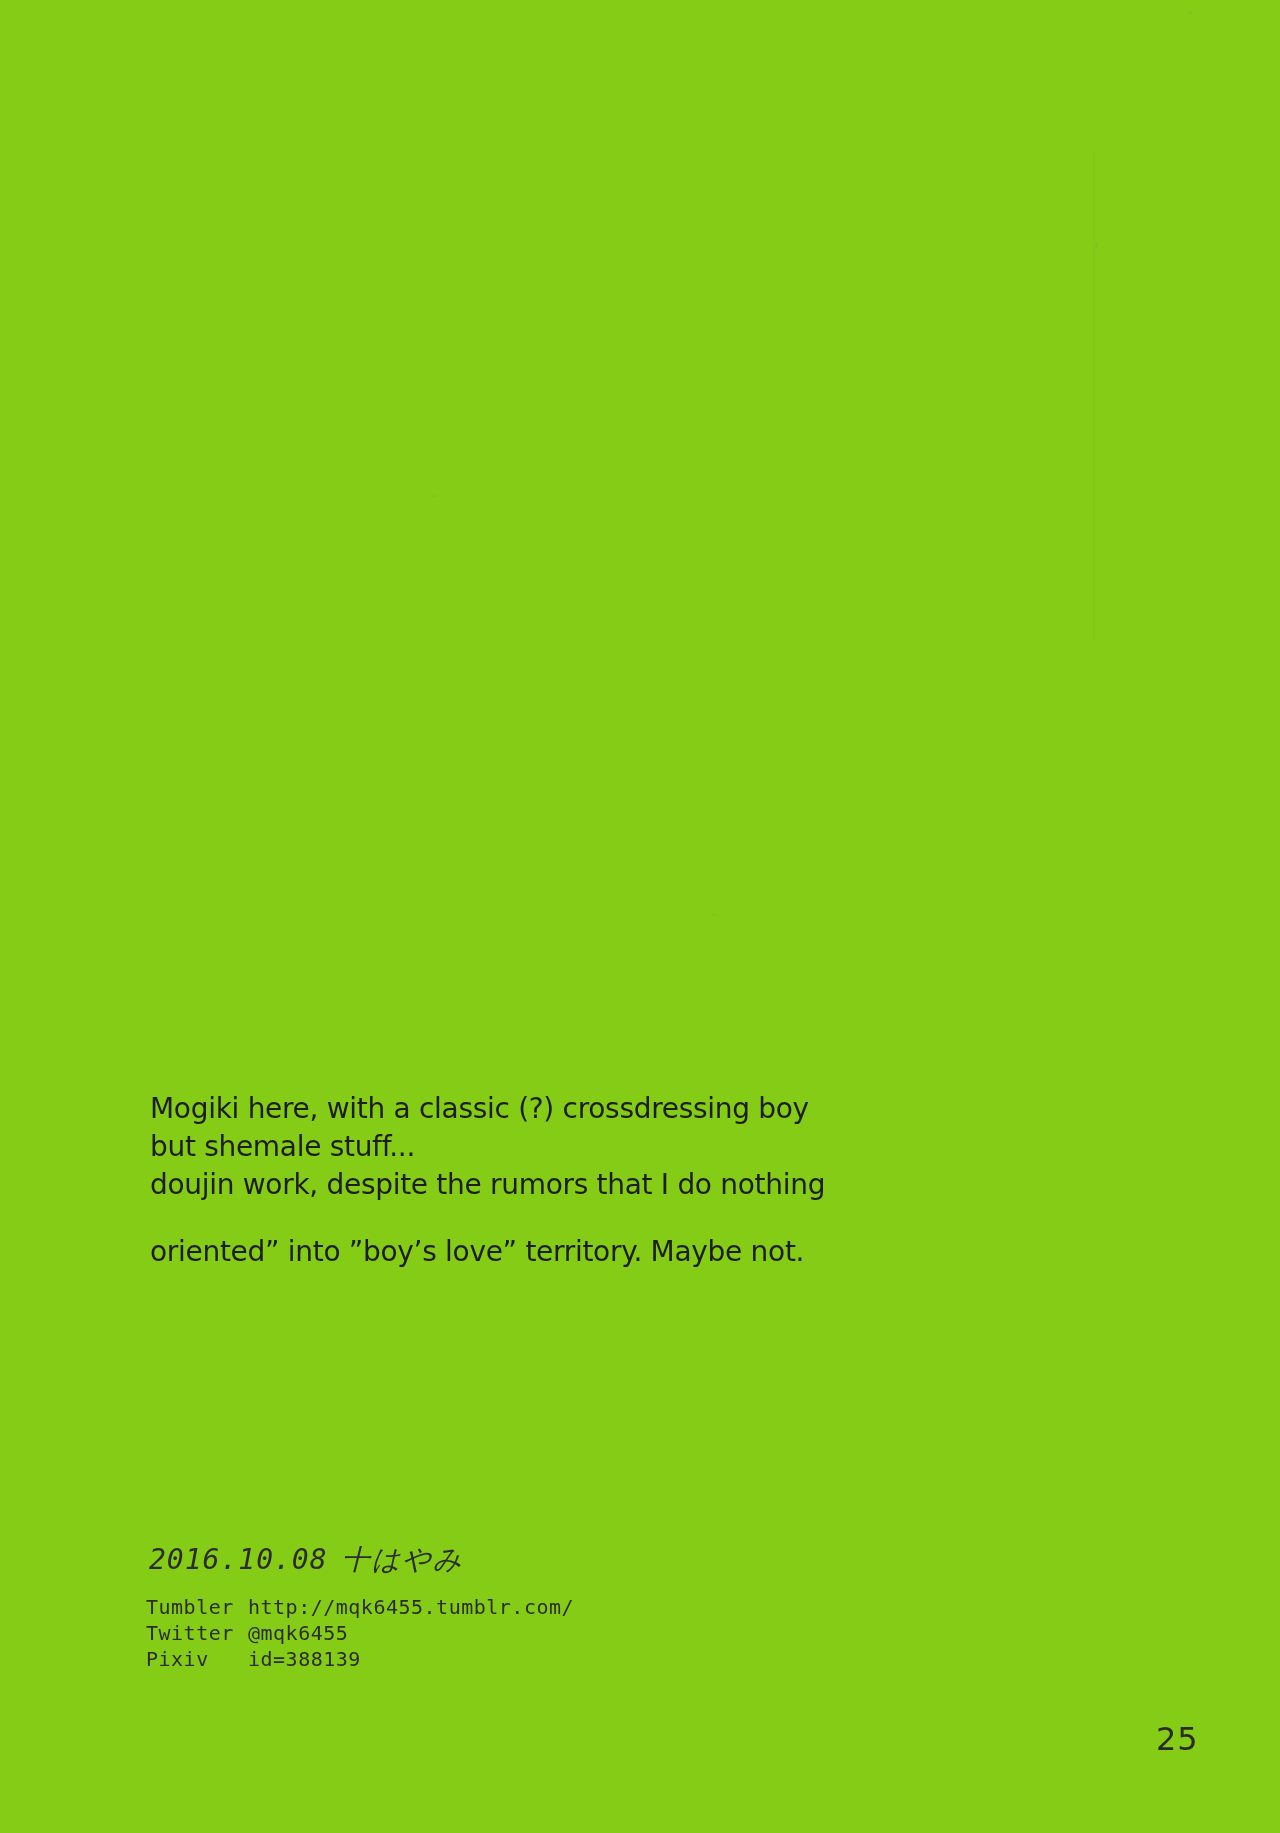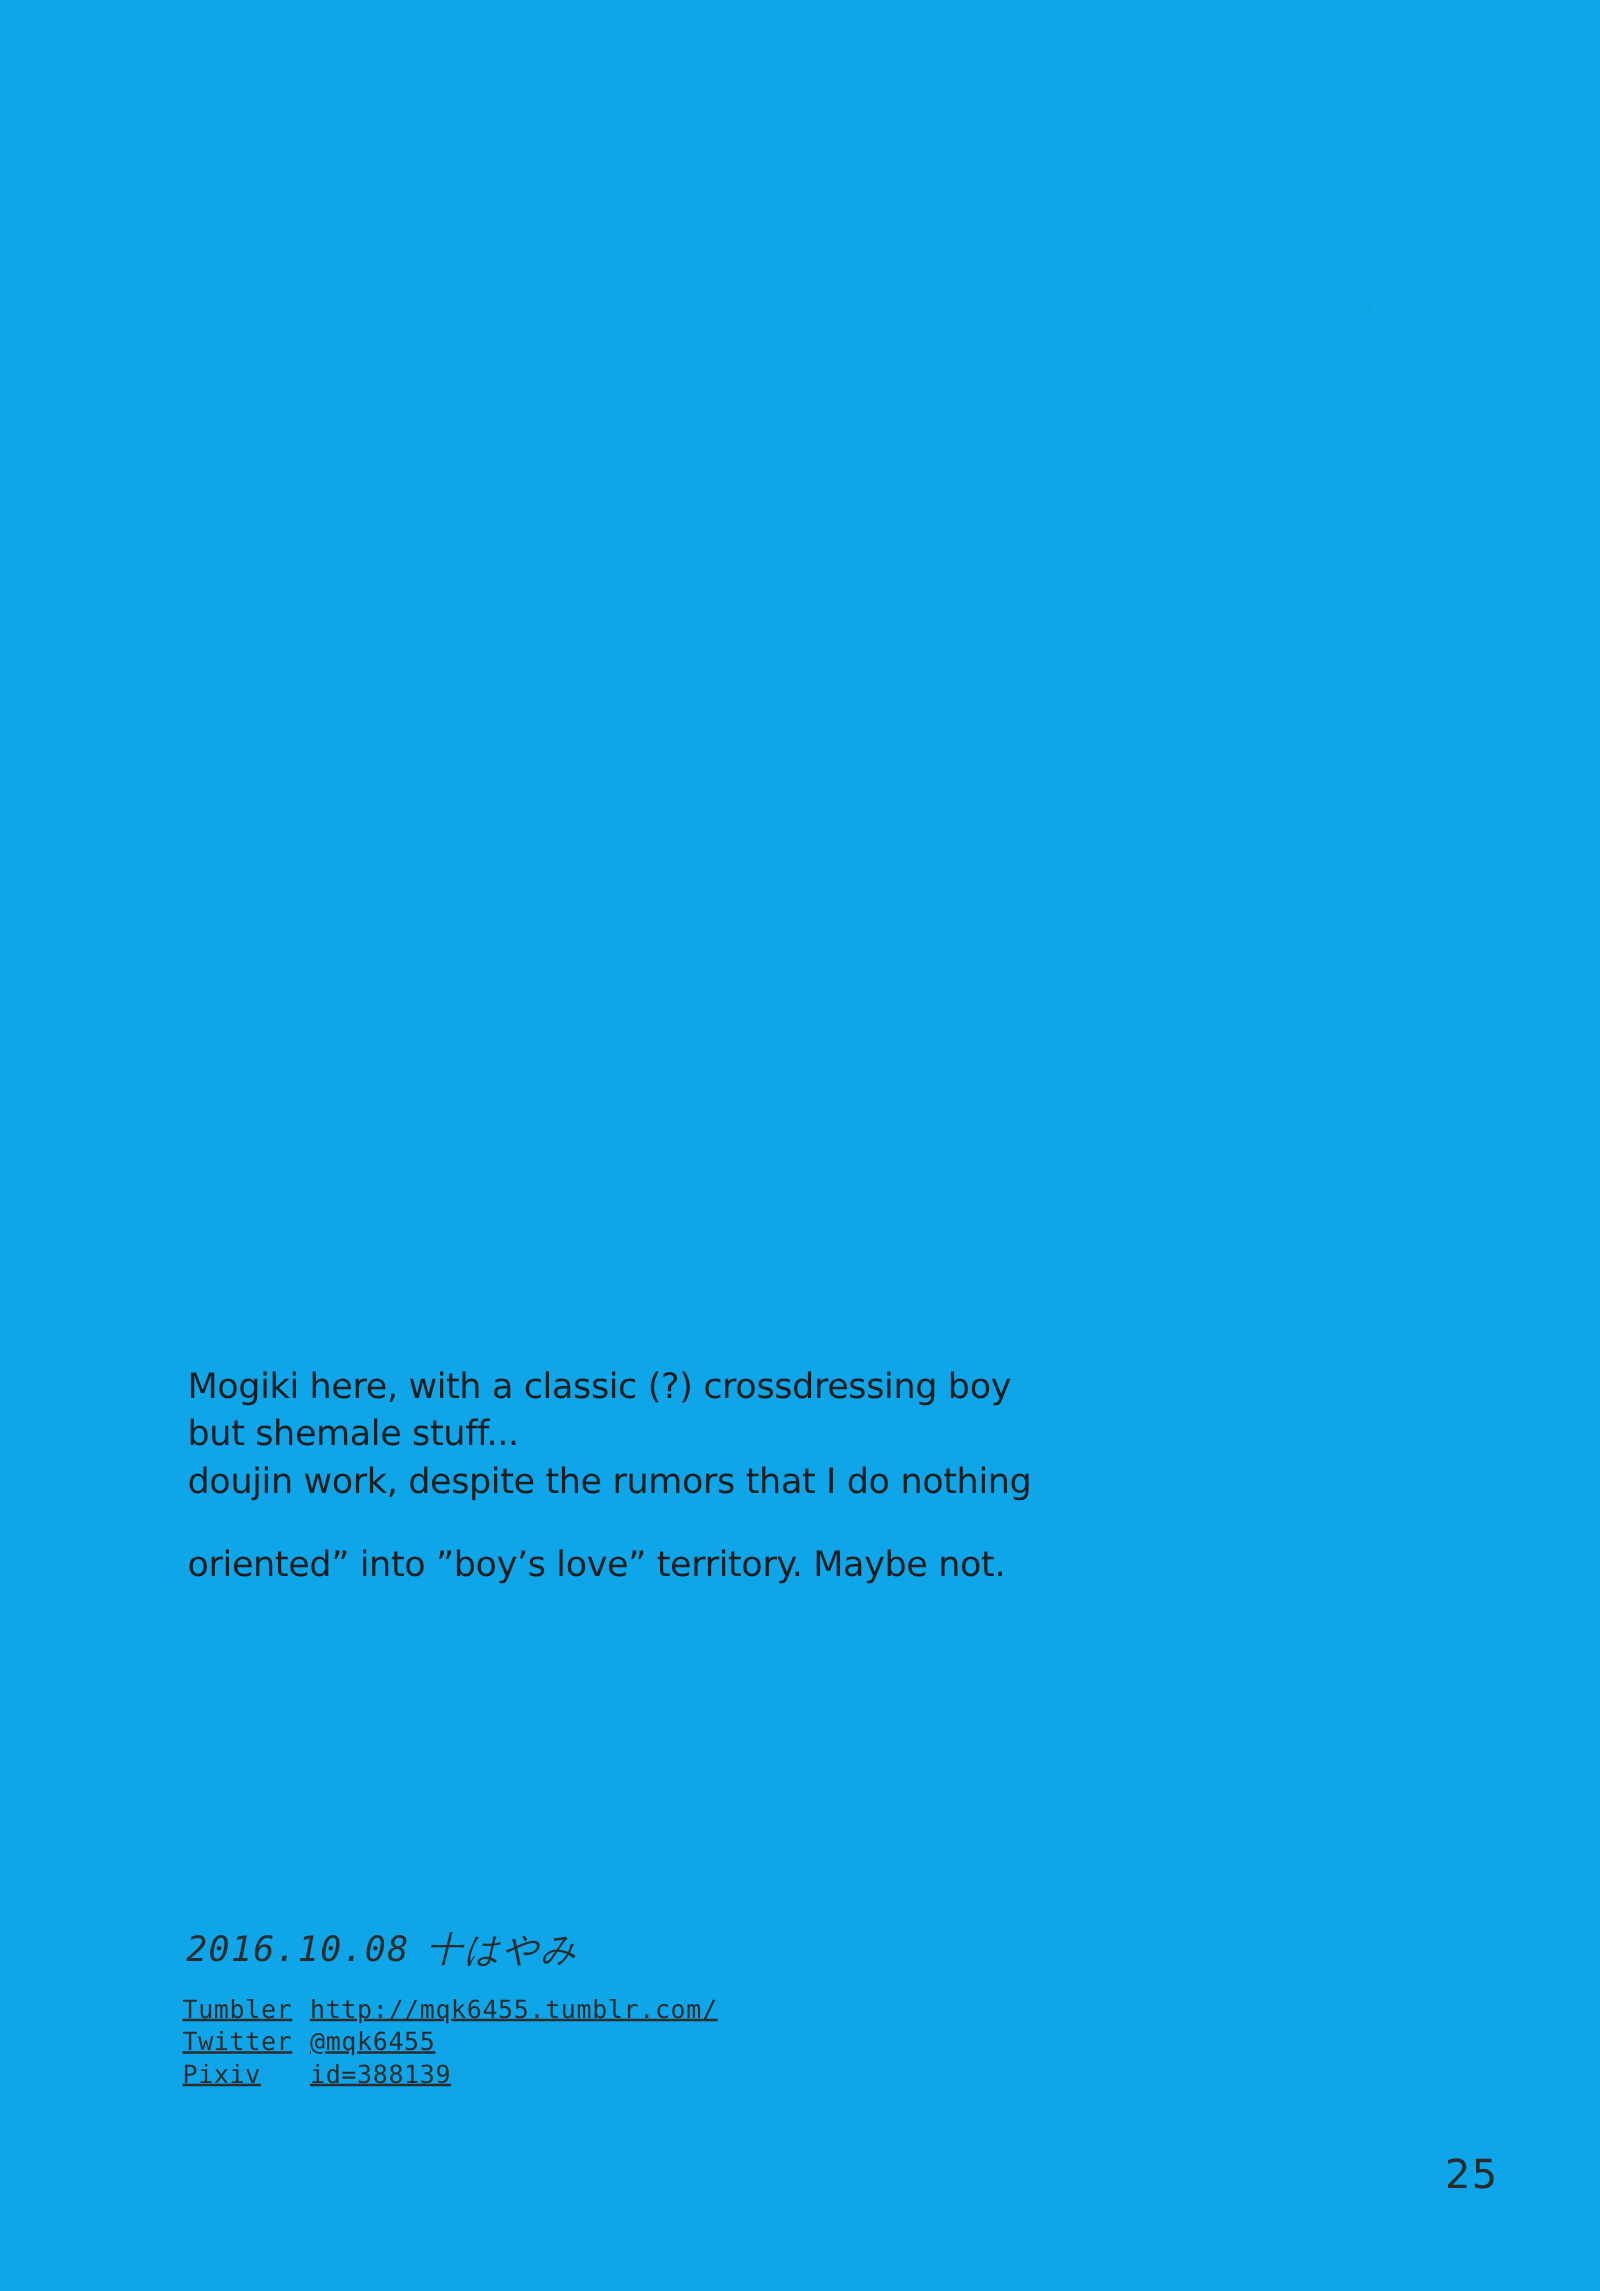--- a/index.html
+++ b/index.html
@@ -5,21 +5,21 @@
   * { margin: 0; padding: 0; box-sizing: border-box; }
   html, body {
     width: 1280px;
     background: #f6f6f5;
     font-family: "DejaVu Sans", sans-serif;
   }
   .page {
     position: relative;
     width: 1280px;
     height: 1833px;
-    background: #0ea5e9;
+    background: #84cc16;
     overflow: hidden;
   }
 
   
   .afterword {
     position: absolute;
     left: 150px;
     top: 1090px;
     width: 860px;
     color: #1d1d1d;
@@ -48,21 +48,20 @@
 
   .colophon-links {
     position: absolute;
     left: 146px;
     top: 1594px;
     color: #2c2c2c;
     font-family: "DejaVu Sans Mono", "DejaVu Sans", monospace;
     font-size: 20px;
     line-height: 26px;
     letter-spacing: 0.5px;
-    text-decoration: underline;
   }
   .link-row { display: flex; }
   .link-label { width: 102px; flex: 0 0 102px; }
   .link-value { white-space: nowrap; }
 
   
   .page-number {
     position: absolute;
     left: 1156px;
     top: 1720px;

